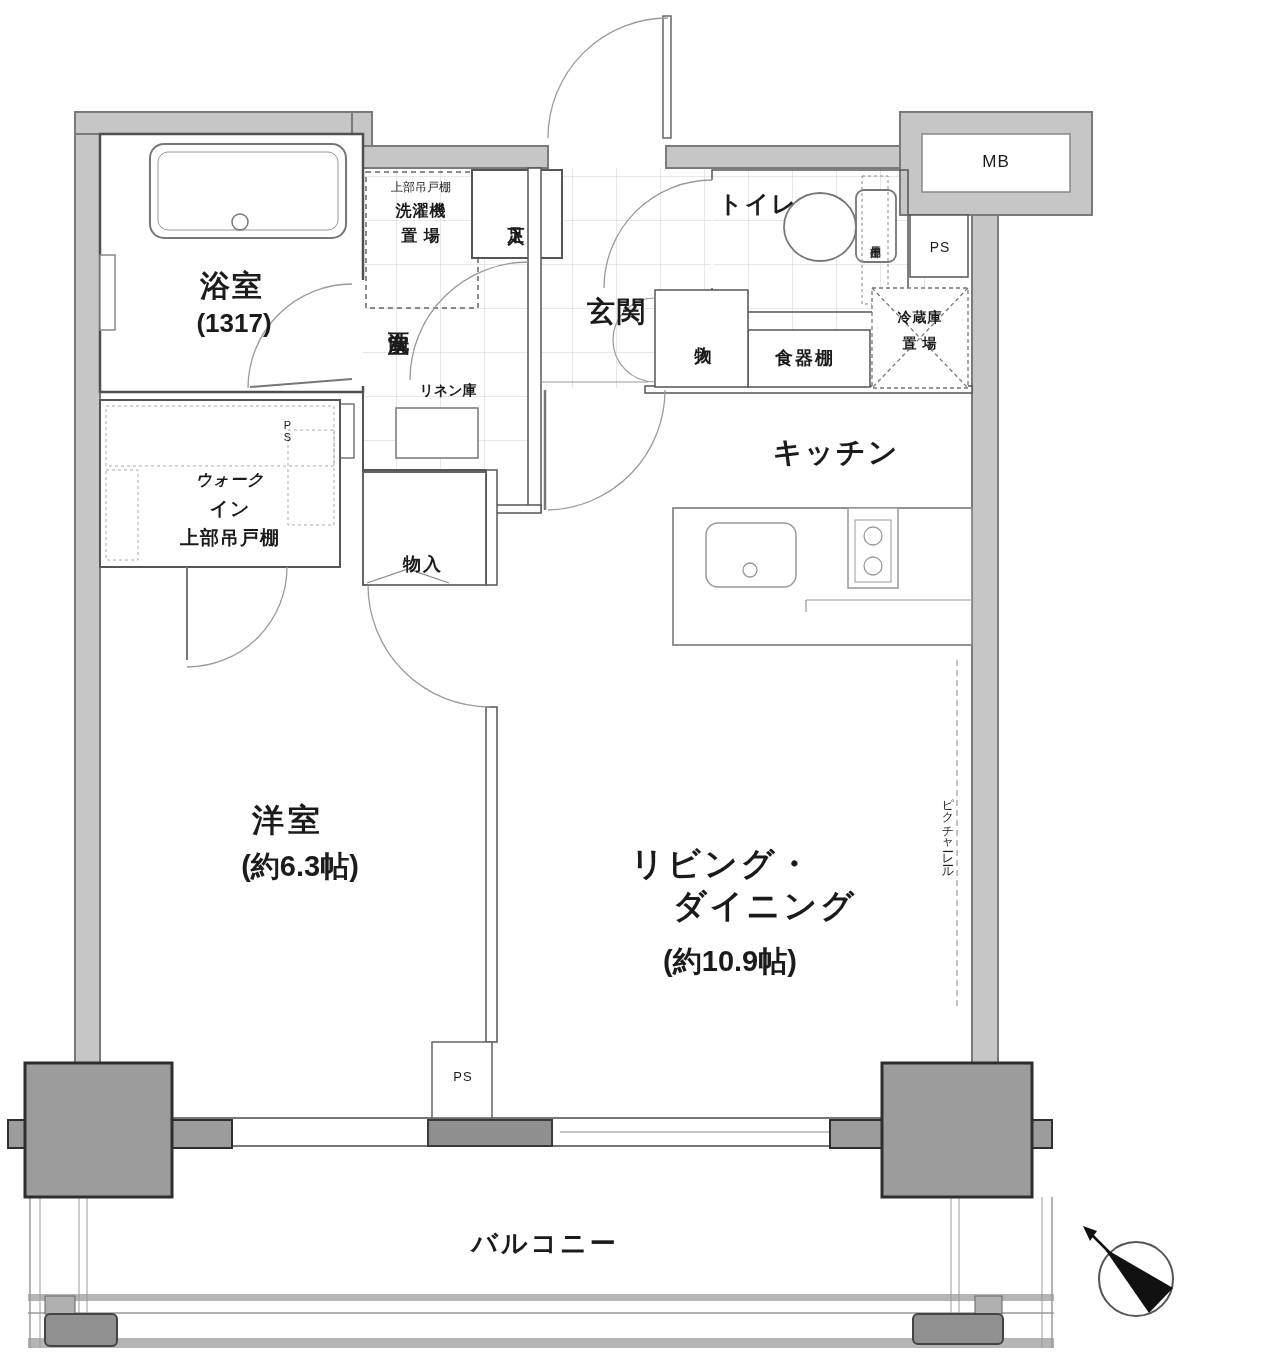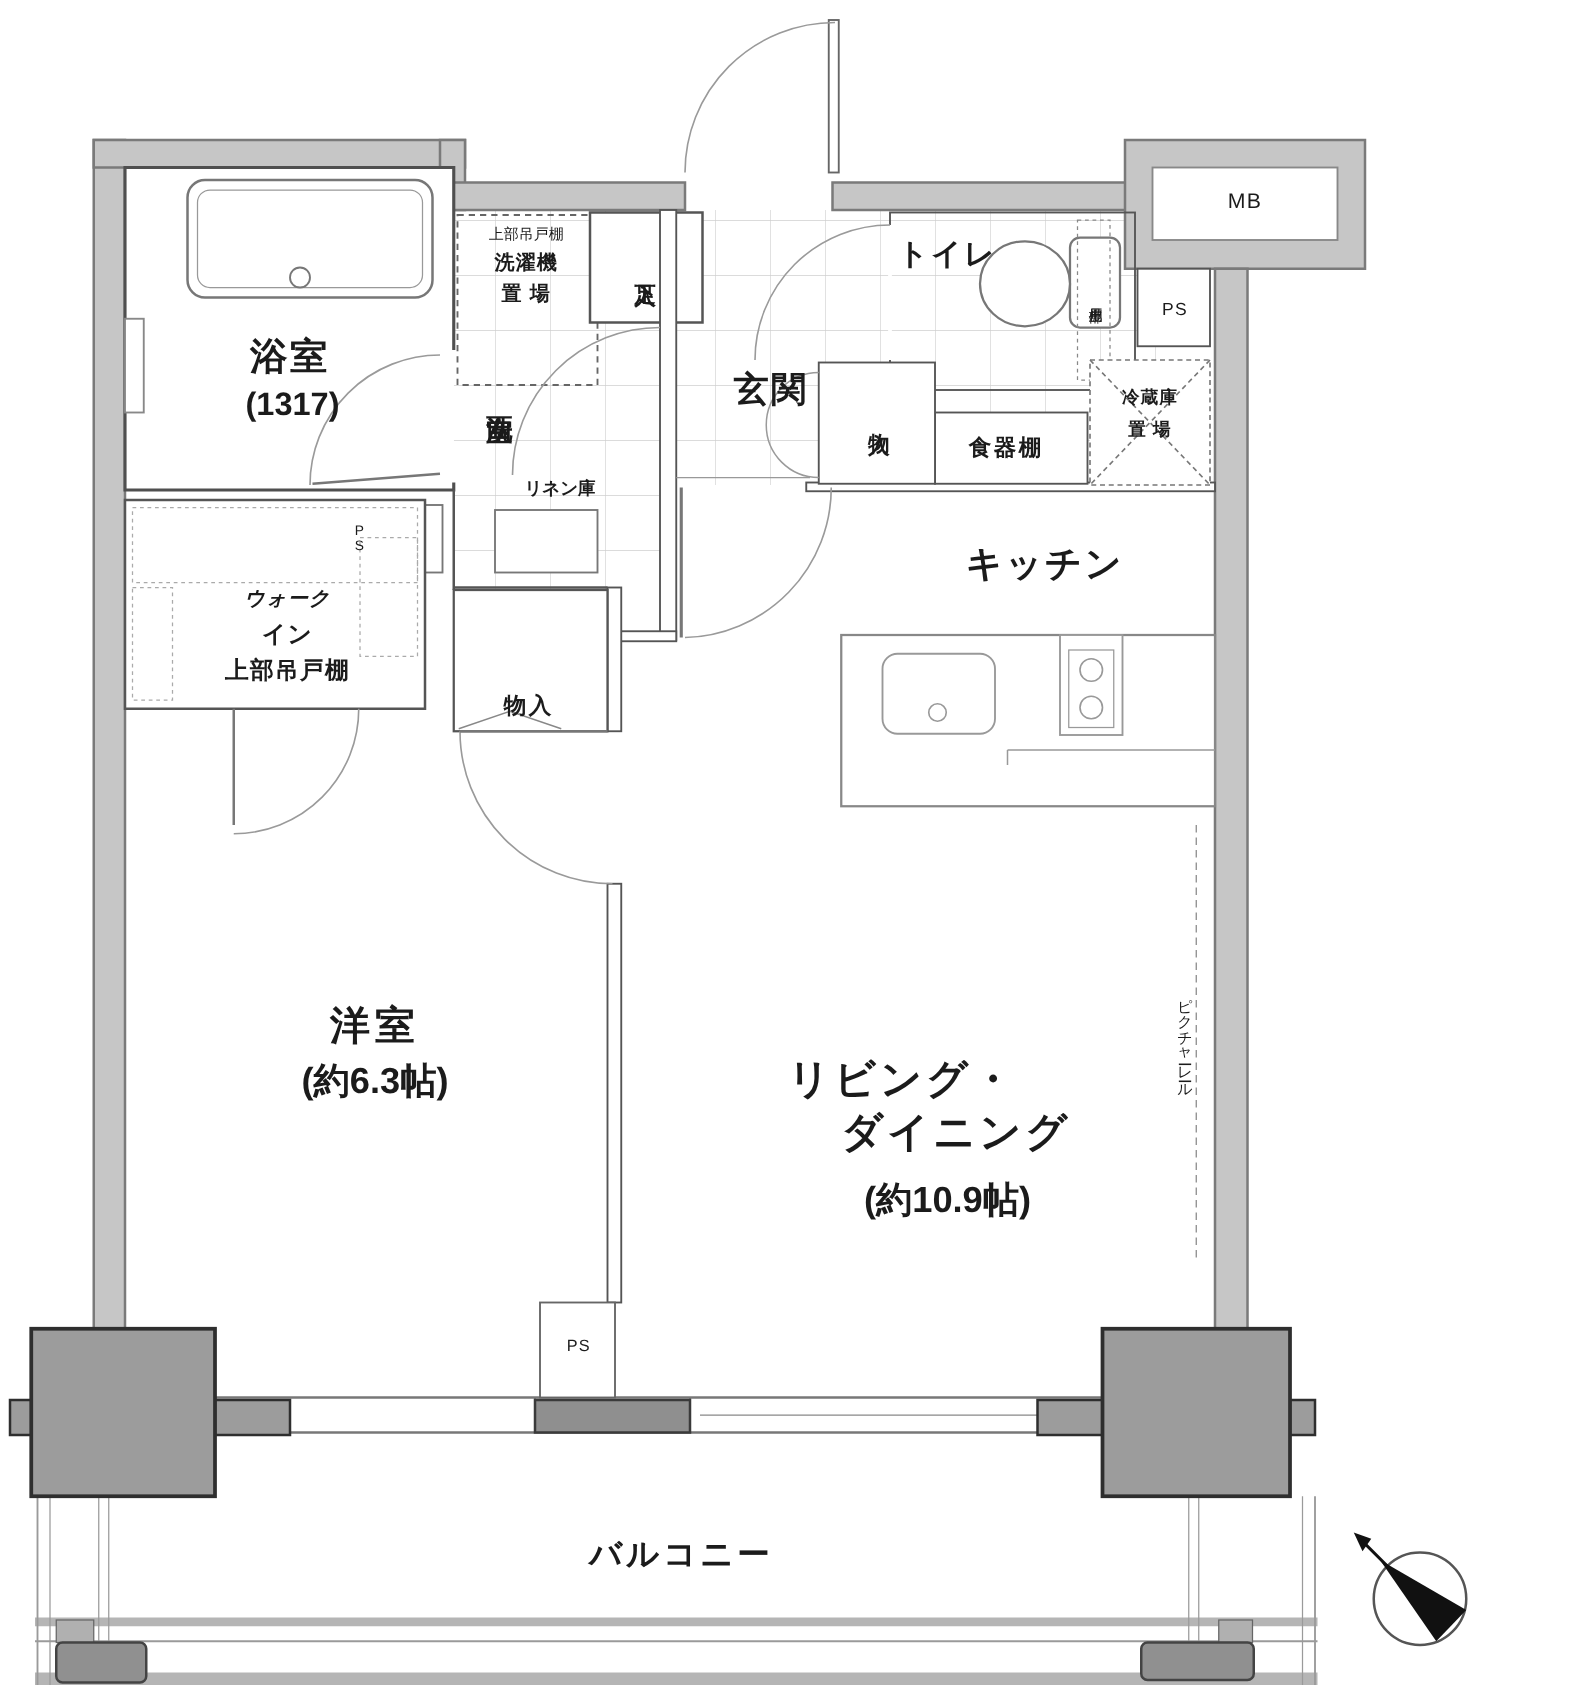--- a/index.html
+++ b/index.html
@@ -183,24 +183,24 @@
 <div class="lbl v" style="left:399px;top:316px;font-size:21px;">洗面室</div>
 <div class="lbl" style="left:448px;top:390px;font-size:14px;letter-spacing:0;">リネン庫</div>
 <div class="lbl v thin" style="left:287px;top:431px;font-size:11px;">PS</div>
 
 <div class="lbl" style="left:230px;top:480px;font-size:16px;letter-spacing:1px;font-style:italic;">ウォーク</div>
 <div class="lbl" style="left:230px;top:508px;font-size:19px;letter-spacing:1px;">イン</div>
 <div class="lbl" style="left:230px;top:537px;font-size:19px;letter-spacing:1px;">上部吊戸棚</div>
 
 <div class="lbl" style="left:423px;top:527px;font-size:18px;margin-top:37px;">物入</div>
 
-<div class="lbl" style="left:300px;top:820px;font-size:32px;letter-spacing:4px;text-align:center;">洋室</div>
+<div class="lbl" style="left:288px;top:820px;font-size:32px;letter-spacing:4px;text-align:center;">洋室</div>
 <div class="lbl" style="left:300px;top:866px;font-size:29px;letter-spacing:0;">(約6.3帖)</div>
 
 <div class="lbl" style="left:722px;top:851px;font-size:33px;letter-spacing:3px;margin-top:12px;">リビング・</div>
 <div class="lbl" style="left:727px;top:905px;font-size:33px;letter-spacing:3px;margin-left:38px;">ダイニング</div>
-<div class="lbl" style="left:730px;top:961px;font-size:29px;letter-spacing:0;margin-left:28px;">(約10.9帖)</div>
+<div class="lbl" style="left:730px;top:961px;font-size:29px;letter-spacing:0;">(約10.9帖)</div>
 
 <div class="lbl v thin" style="left:948px;top:831px;font-size:12px;">ピクチャーレール</div>
 <div class="lbl thin" style="left:463px;top:1076px;font-size:13px;letter-spacing:1px;">PS</div>
 <div class="lbl" style="left:545px;top:1243px;font-size:26px;letter-spacing:3px;">バルコニー</div>
 
 </div>
 
 </body></html>

